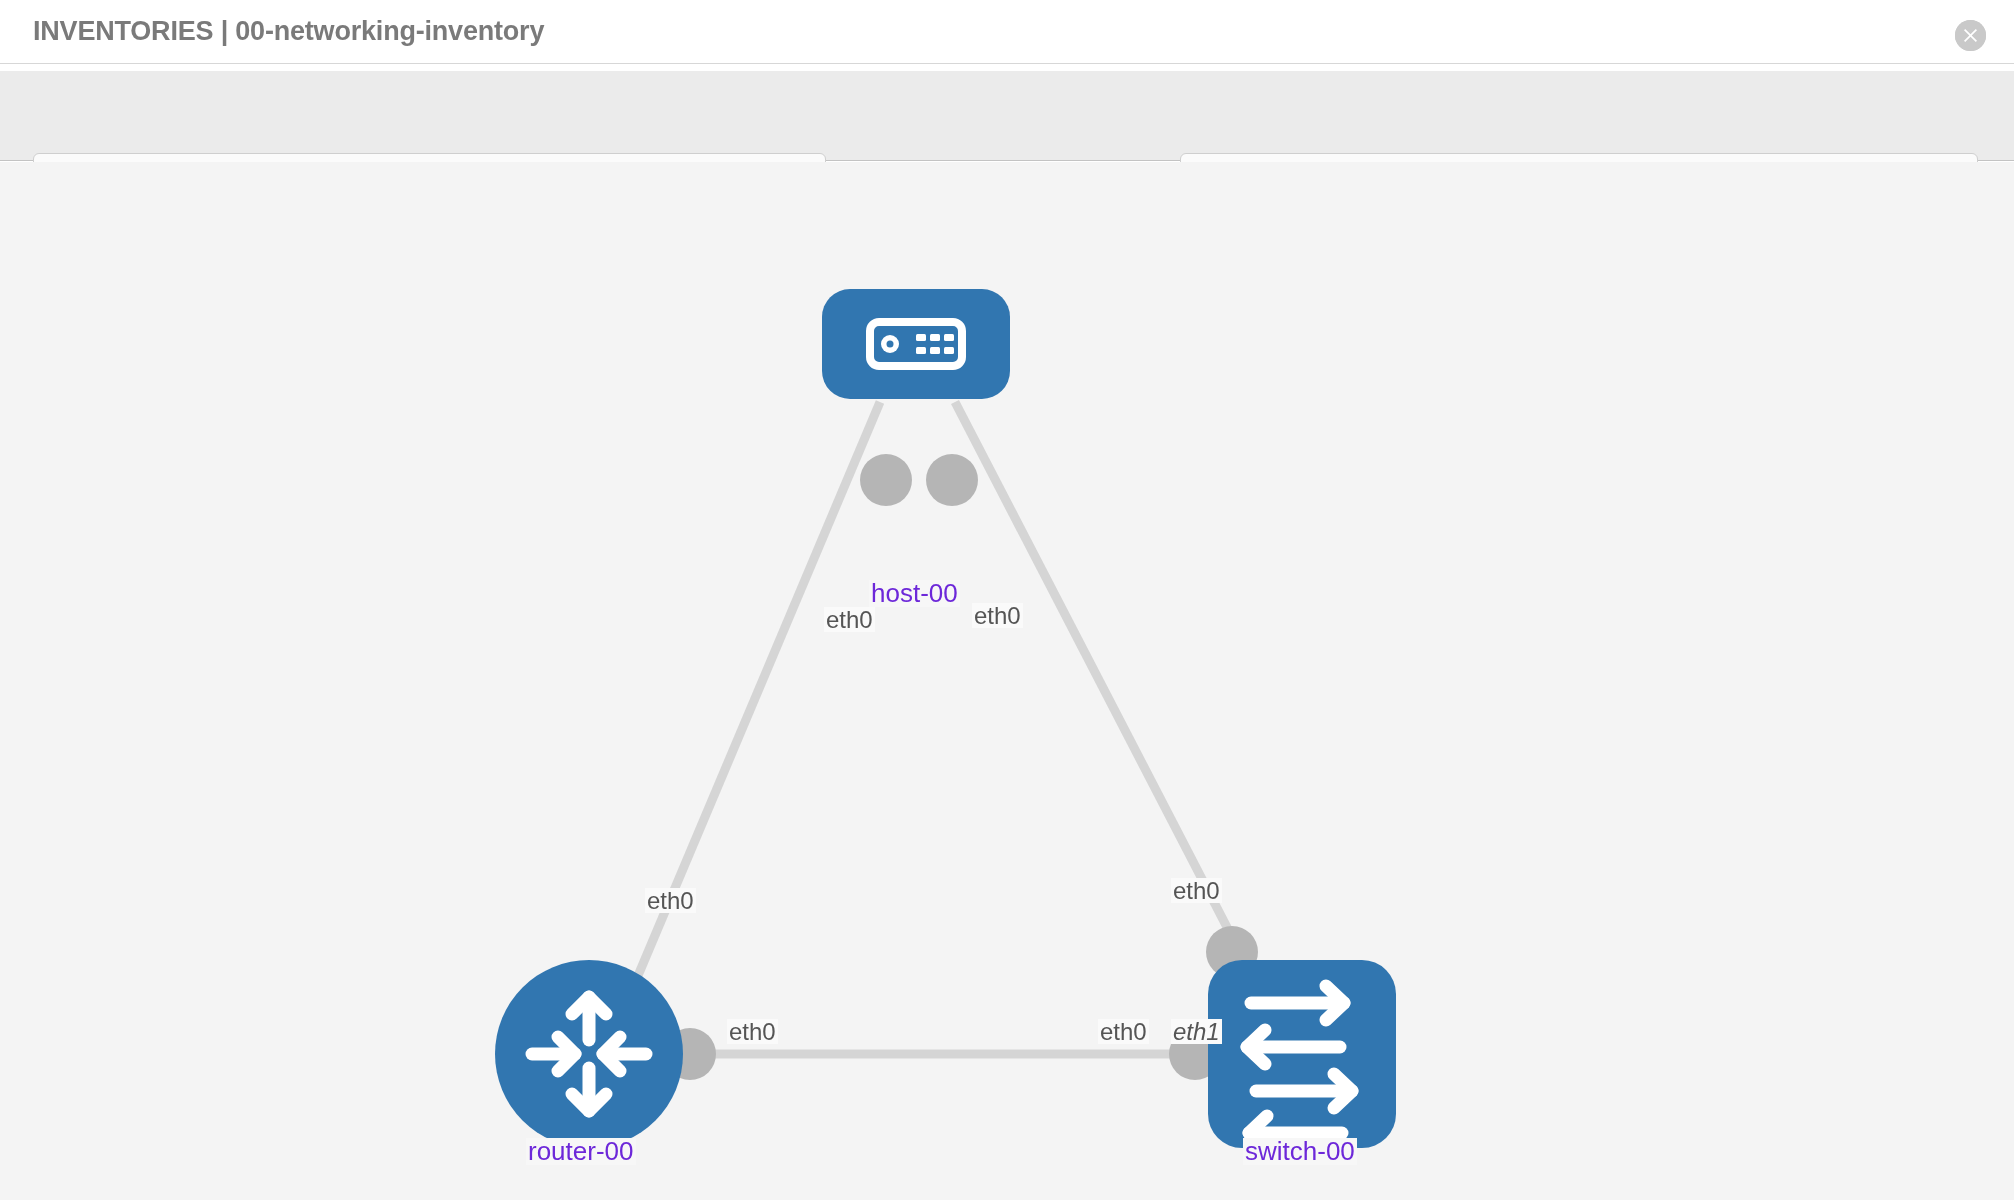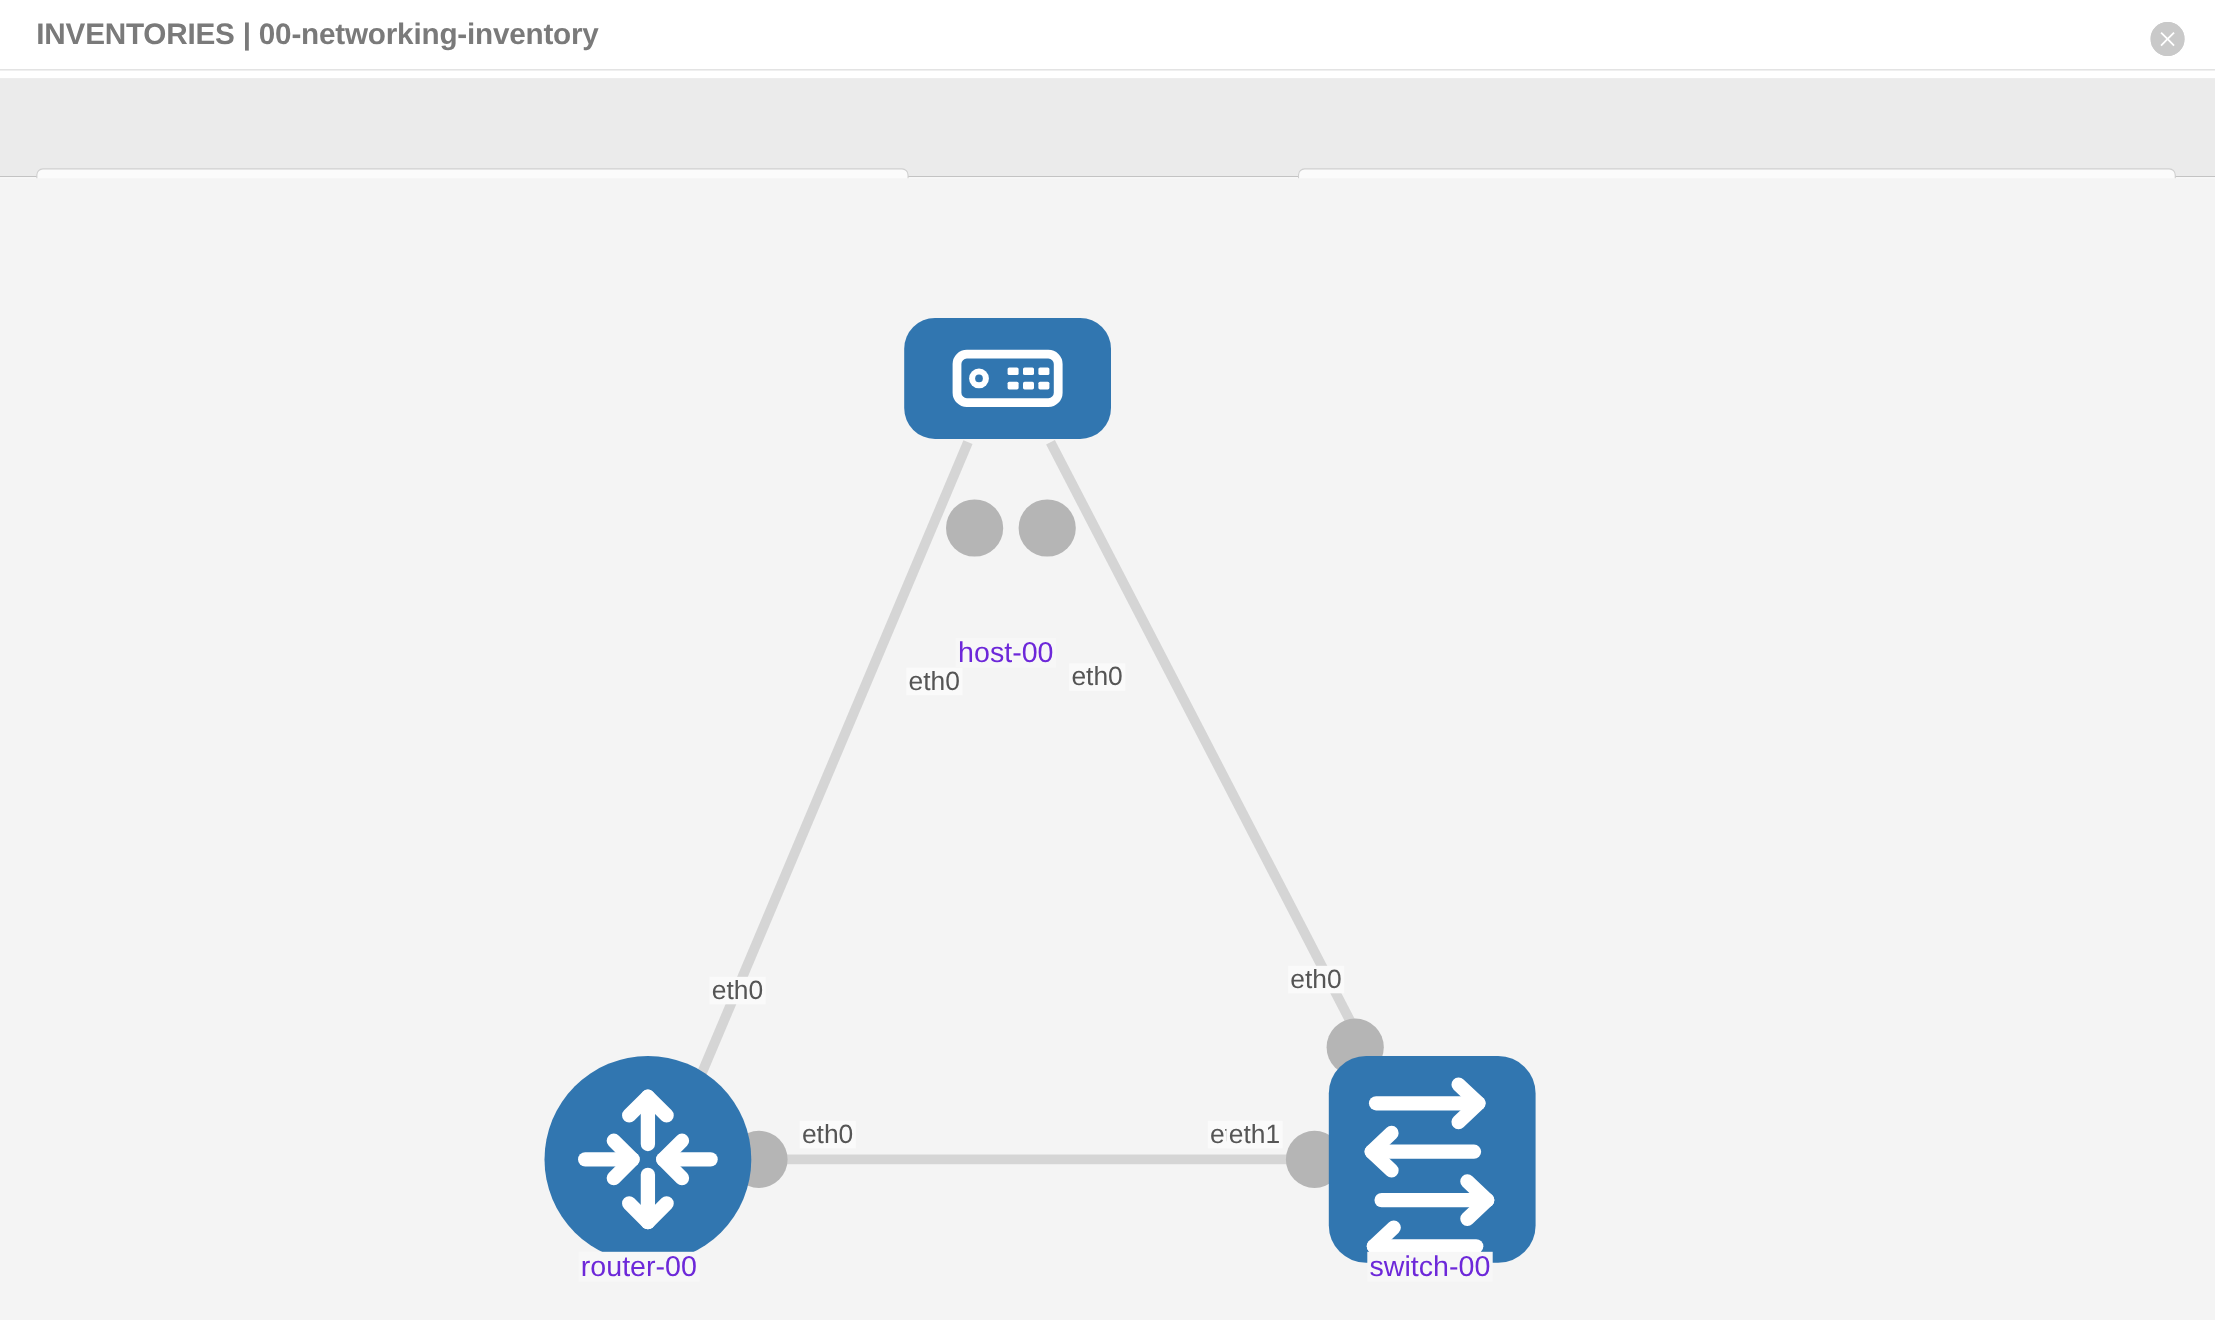--- a/index.html
+++ b/index.html
@@ -250,20 +250,20 @@
         </g>
       </g>
     </svg>
 
     <span class="iface-label" style="left:824px; top:445px;">eth0</span>
     <span class="iface-label" style="left:972px; top:441px;">eth0</span>
     <span class="iface-label" style="left:645px; top:726px;">eth0</span>
     <span class="iface-label" style="left:1171px; top:716px;">eth0</span>
     <span class="iface-label" style="left:727px; top:857px;">eth0</span>
     <span class="iface-label" style="left:1098px; top:857px;">eth0</span>
-    <span class="iface-label" style="left:1115px; top:857px;">eth1</span>
+    <span class="iface-label" style="left:1171px; top:857px;font-style:italic;">eth1</span>
 
     <span class="node-label" style="left:869px; top:418px;">host-00</span>
     <span class="node-label" style="left:526px; top:976px;">router-00</span>
     <span class="node-label" style="left:1243px; top:976px;">switch-00</span>
 
   </div>
 </div>
 
 </body></html>

